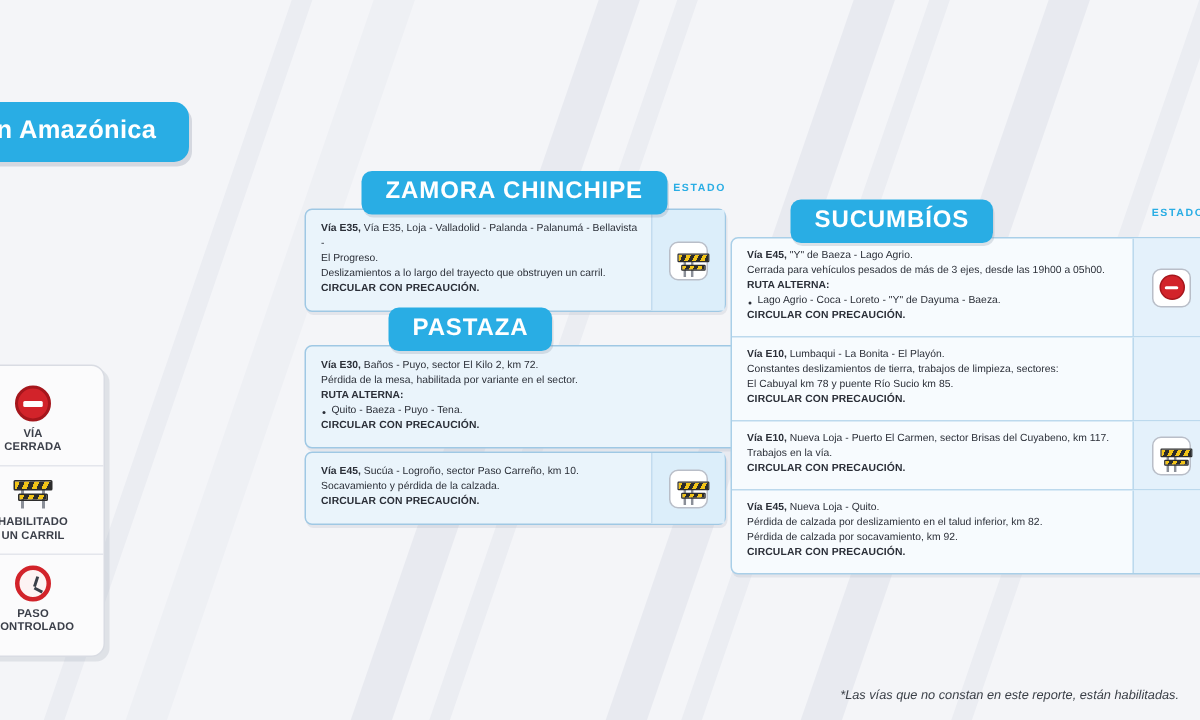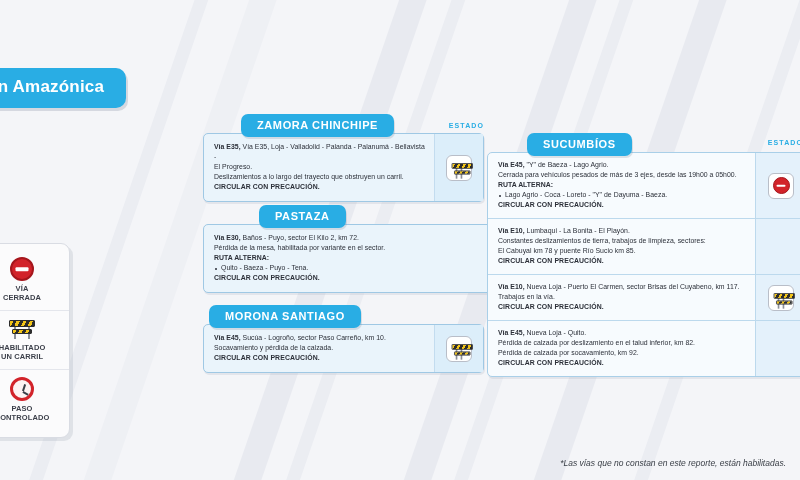--- a/index.html
+++ b/index.html
@@ -97,21 +97,21 @@
   .status-chip .ico-noentry{width:17px;height:17px;border-width:1.5px;}
   .status-chip .ico-noentry::after{width:9px;height:2.5px;}
   .status-chip .ico-barrier{width:18px;height:16px;transform:scale(.82);}
 
   
   .card{position:absolute;}
   .card-head{
     display:inline-block;background:#29ade4;color:#fff;
     border-radius:7px 7px 7px 7px;
     padding:5px 16px 6px 16px;
-    font-size:11px;font-weight:bold;letter-spacing:.6px;
+    font-size:16px;font-weight:bold;letter-spacing:.6px;
     box-shadow:1px 2px 0 rgba(120,130,150,.22);
     position:relative;z-index:2;
   }
   .card-head.indent{margin-left:38px;}
   .card-body{
     margin-top:-4px;
     background:#eaf4fb;border:1px solid #9fc8e4;border-radius:5px;
     display:flex;align-items:stretch;
     box-shadow:1px 2px 0 rgba(140,150,170,.16);
   }
@@ -229,21 +229,20 @@
             <span class="leg r"></span>
           <span class="bar"></span>
             <span class="bar2"></span>
         </span>
       </div>
     </div>
   </div>
 </div>
 
 <div class="card" style="left:203px;top:305px;width:281px;">
-  <div class="card-head" style="margin-left:6px">MORONA SANTIAGO</div>
   <div class="card-body">
     <div class="card-text">
       <div class="ln"><b>Vía E45,</b><span> Sucúa - Logroño, sector Paso Carreño, km 10.</span></div>
       <div class="ln">Socavamiento y pérdida de la calzada.</div>
       <div class="ln warn">CIRCULAR CON PRECAUCIÓN.</div>
     </div>
     <div class="card-status">
       <div class="status-chip">
         <span class="ico ico-barrier">
           <span class="leg l"></span>

